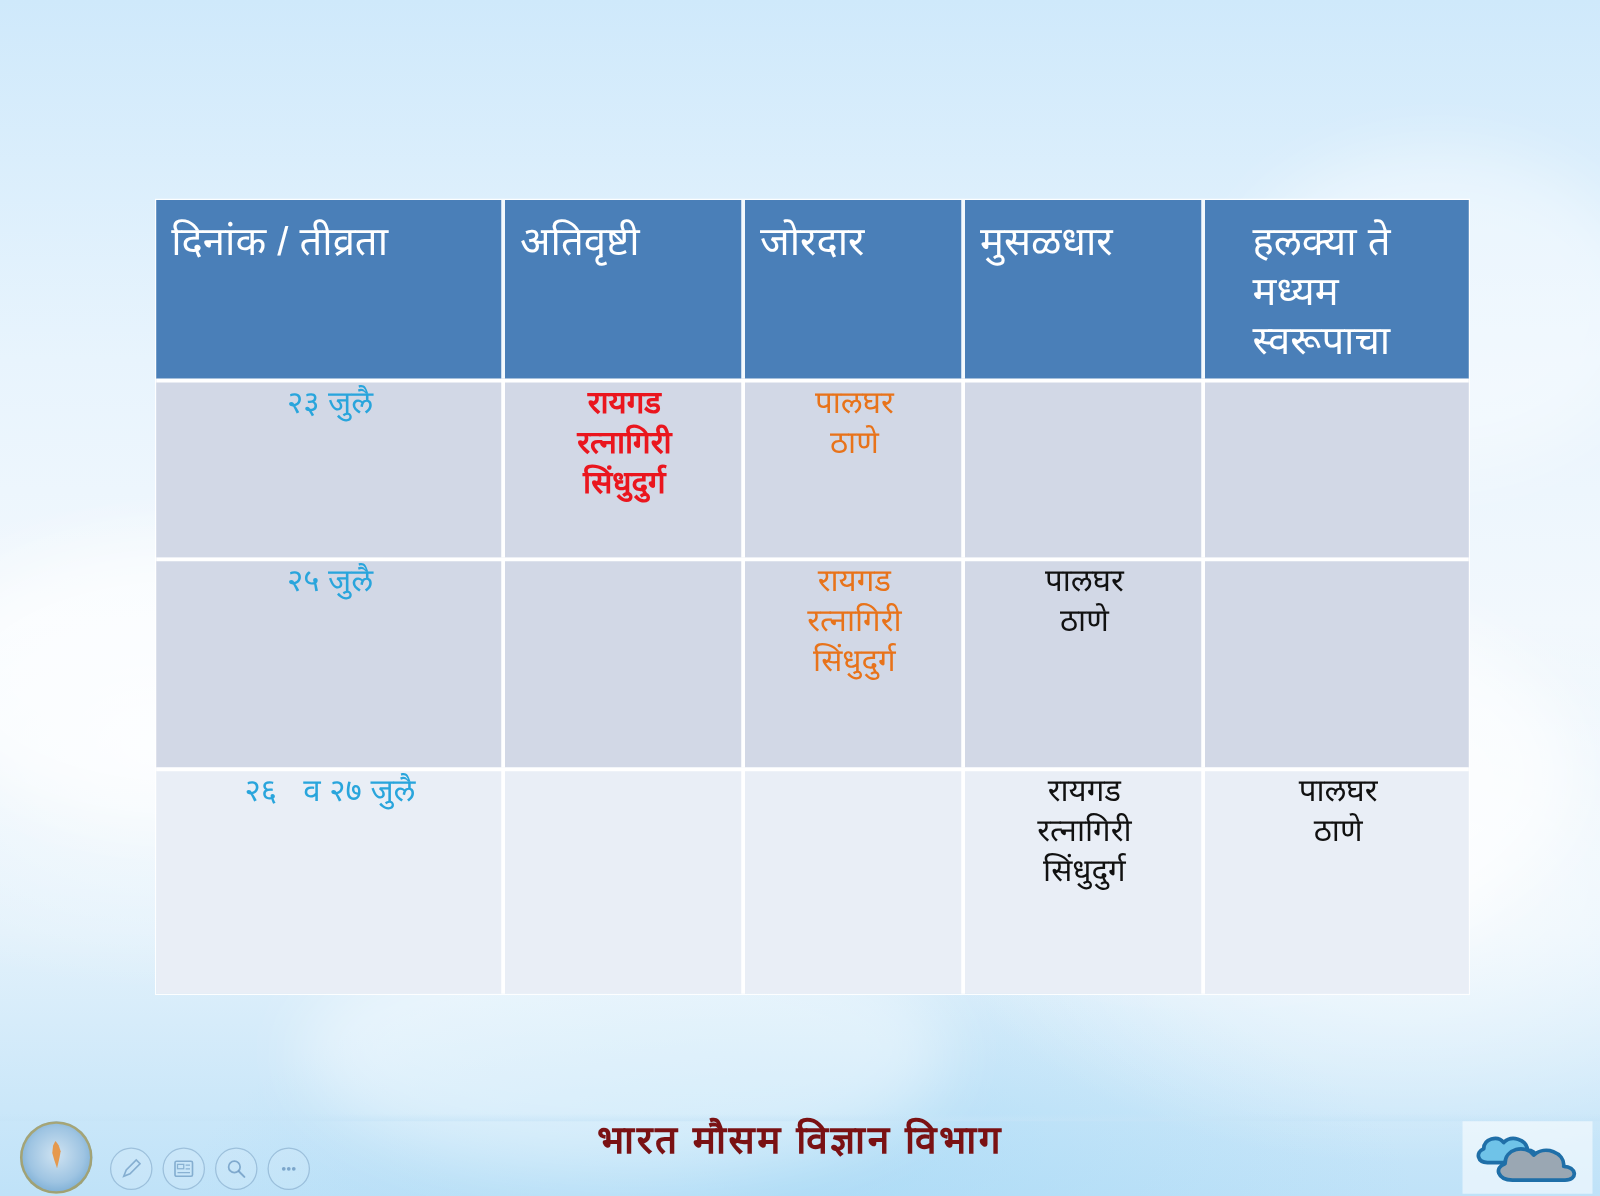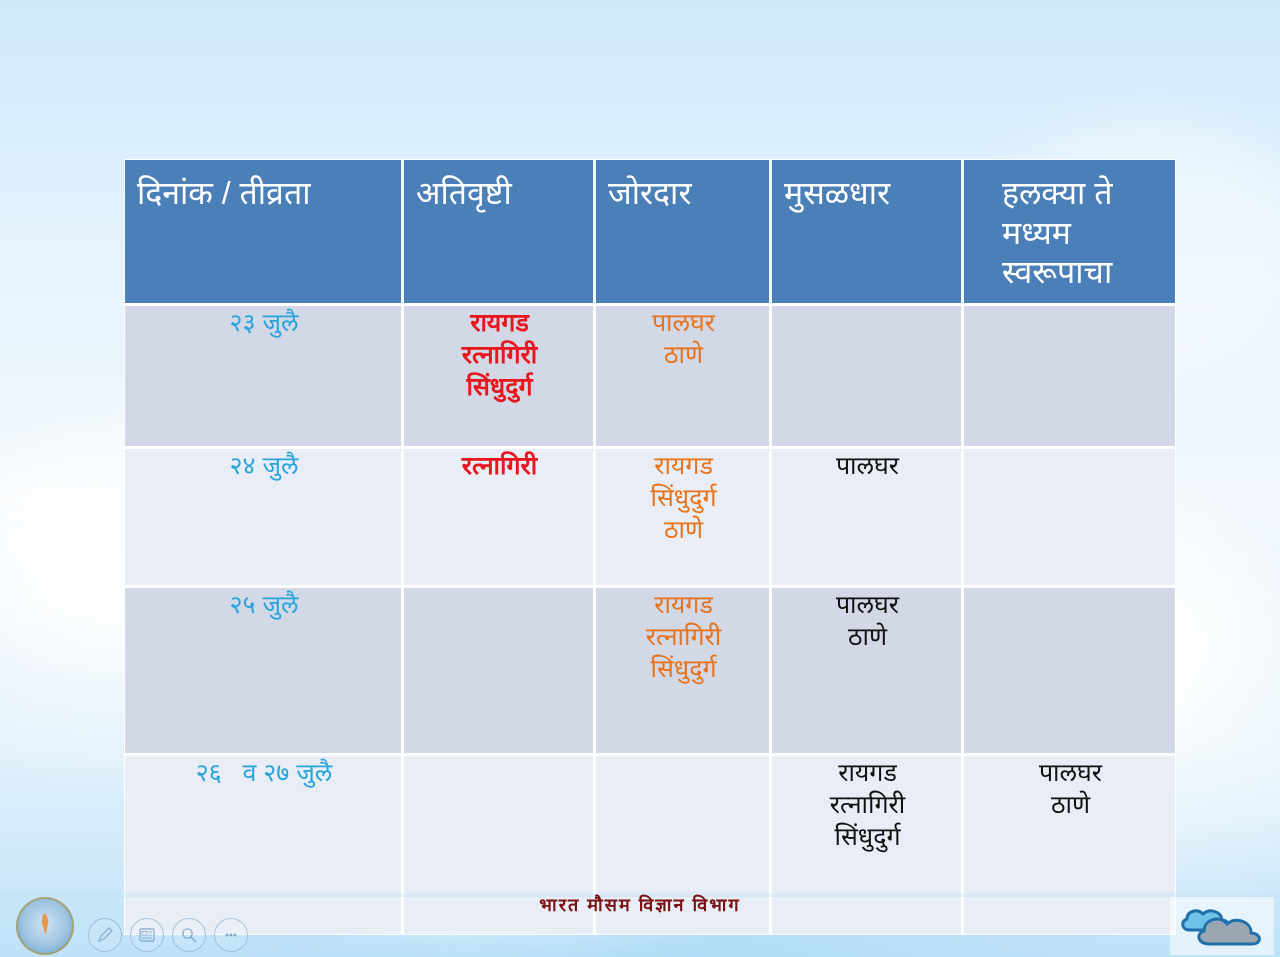--- a/index.html
+++ b/index.html
@@ -136,21 +136,21 @@
   }
   #footer-text {
     position: absolute;
     left: 0;
     top: 2px;
     width: 1280px;
     text-align: center;
     pointer-events: none;
   }
   #dept-hi {
-    font-size: 18px;
+    font-size: 31px;
     font-weight: bold;
     color: #7a1113;
     letter-spacing: 2px;
     line-height: 1.12;
   }
   #dept-en {
     font-size: 26px;
     font-weight: bold;
     color: #b3191c;
     letter-spacing: 0.4px;
@@ -261,35 +261,20 @@
           <span class="cell-line">सिंधुदुर्ग</span>
         </td>
         <td class="cell-orange">
           <span class="cell-line">पालघर</span>
           <span class="cell-line">ठाणे</span>
         </td>
         <td class="cell-black"></td>
         <td class="cell-black"></td>
       </tr>
 
-      <tr class="row-even r1">
-        <td class="cell-date">२४ जुलै</td>
-        <td class="cell-red">
-          <span class="cell-line">रत्नागिरी</span>
-        </td>
-        <td class="cell-orange">
-          <span class="cell-line">रायगड</span>
-          <span class="cell-line">सिंधुदुर्ग</span>
-          <span class="cell-line">ठाणे</span>
-        </td>
-        <td class="cell-black">
-          <span class="cell-line">पालघर</span>
-        </td>
-        <td class="cell-black"></td>
-      </tr>
 
       <tr class="row-odd r2">
         <td class="cell-date">२५ जुलै</td>
         <td class="cell-red"></td>
         <td class="cell-orange">
           <span class="cell-line">रायगड</span>
           <span class="cell-line">रत्नागिरी</span>
           <span class="cell-line">सिंधुदुर्ग</span>
         </td>
         <td class="cell-black">

